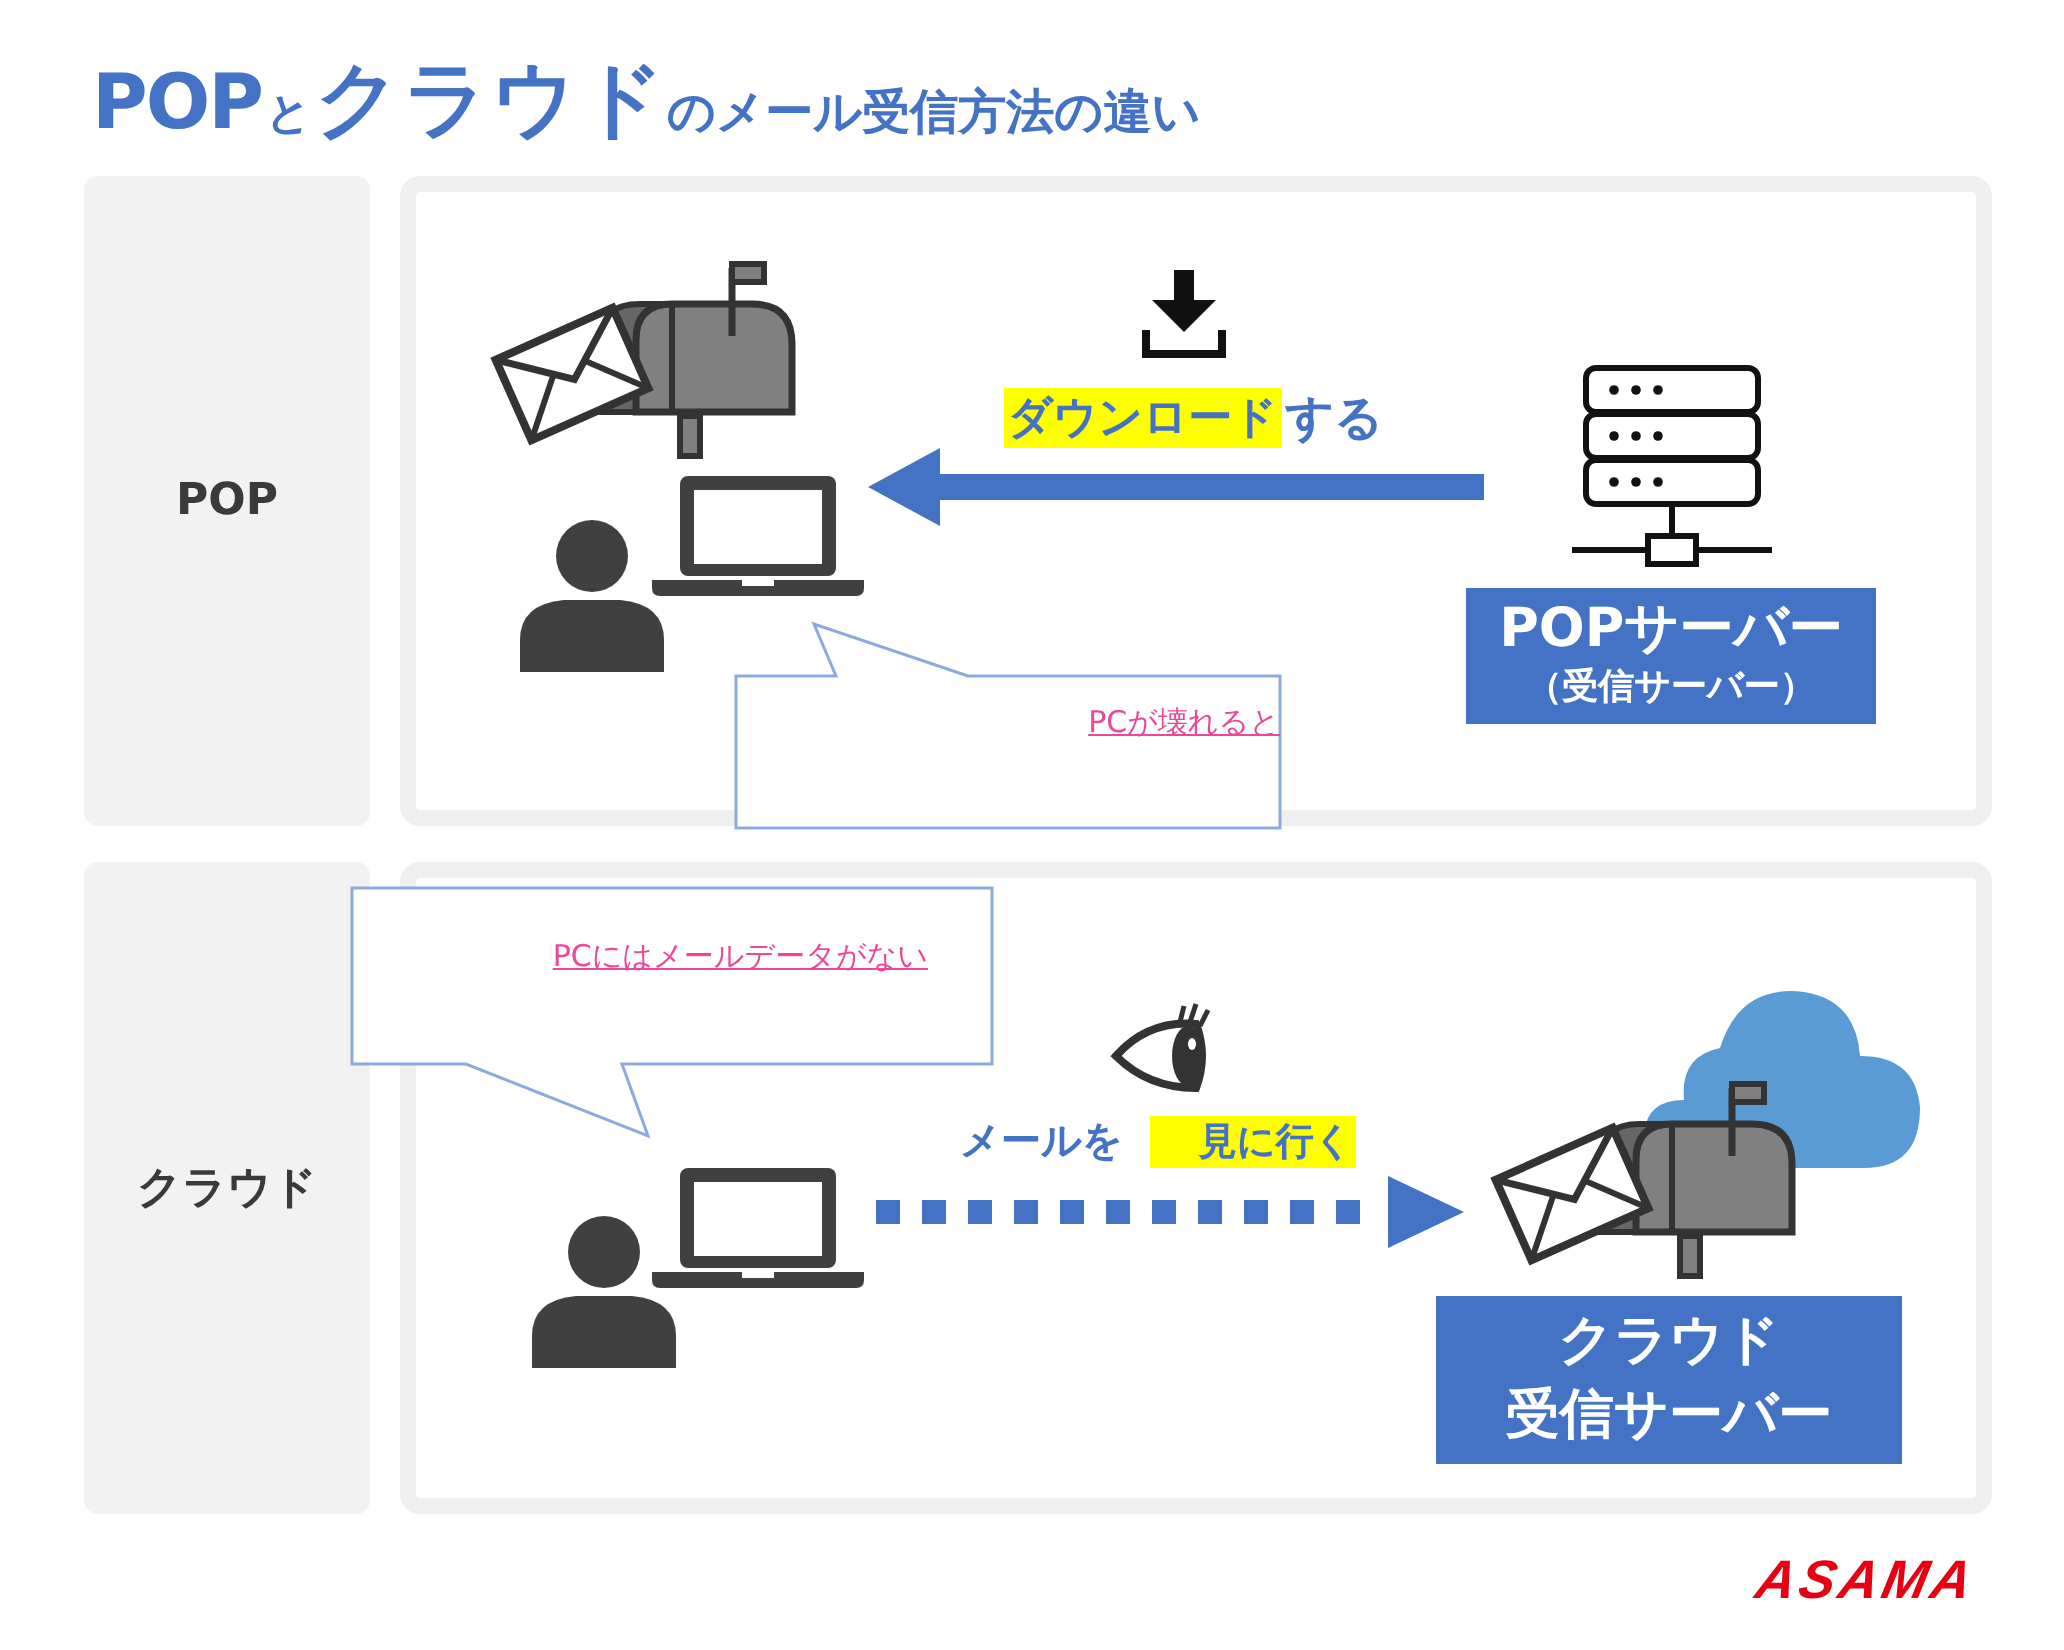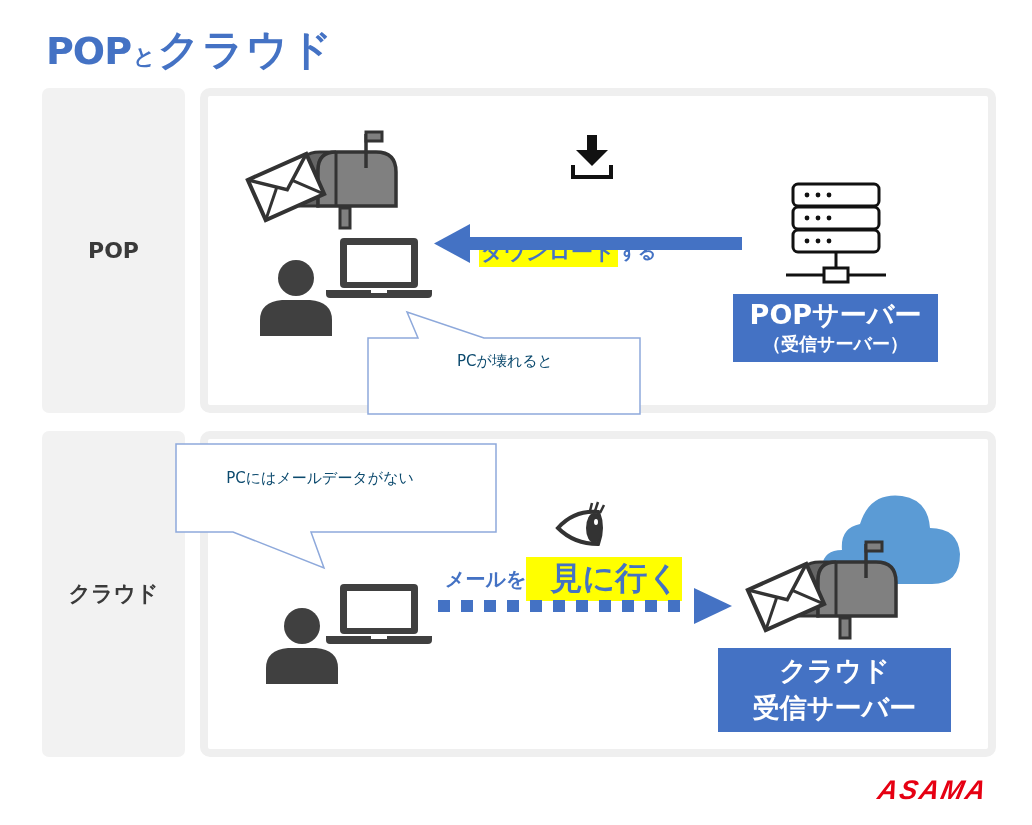--- a/index.html
+++ b/index.html
@@ -18,44 +18,45 @@
 
     .content-panel { position: absolute; left: 200px; width: 796px; border: 8px solid #efefef; border-radius: 10px; background: #ffffff; }
     .panel-pop { top: 88px; height: 325px; }
     .panel-cloud { top: 431px; height: 326px; }
 
     .abs { position: absolute; }
 
     .hl-text { font-weight: bold; color: #4472c4; white-space: nowrap; display: flex; align-items: center; }
     .hl { background: #ffff00; padding: 0 2px; }
 
-    .download-label { left: 479px; top: 193px; font-size: 22px; margin-top: 44px; }
-    .download-label .suffix { font-size: 18px; margin-left: 2px; }
-    .view-label { left: 445px; top: 557px; font-size: 20px; }
-    .view-label .hl { font-size: 32px; padding-left: 24px; }
+    .download-label { left: 502px; top: 193px; font-size: 22px; }
+    .download-label .suffix { font-size: 24px; margin-left: 2px; }
+    .view-label { left: 480px; top: 557px; font-size: 20px; gap: 14px; }
+    .view-label .hl { font-size: 19px; padding-left: 24px; }
 
     .server-box { background: #4472c4; color: #ffffff; font-weight: bold; text-align: center; }
     .pop-server-box { left: 733px; top: 294px; width: 205px; height: 68px; padding-top: 4px; }
     .pop-server-box .main { font-size: 27px; line-height: 34px; }
     .pop-server-box .sub { font-size: 18px; line-height: 24px; }
     .cloud-server-box { left: 718px; top: 648px; width: 233px; height: 84px; font-size: 27px; line-height: 37px; padding-top: 4px; }
 
-    .callout-text { text-align: center; color: #0c4a6e; font-size: 15px; line-height: 23px; white-space: nowrap; }
+    .callout-text { text-align: right; color: #ec4899; font-size: 15px; line-height: 23px; white-space: nowrap; text-decoration: underline; }
     .callout-pop-text { left: 370px; top: 350px; width: 270px; }
     .callout-cloud-text { left: 176px; top: 467px; width: 288px; }
 
     .logo { left: 852px; top: 776px; }
   </style>
 </head>
 <body>
 
 <div class="title">
   <span class="t-big">POP</span>
   <span class="t-small">と</span>
   <span class="t-mid">クラウド</span>
+  <span class="t-rest">のメール受信方法の違い</span>
 </div>
 
 <div class="label-panel label-pop">
   <span>POP</span>
 </div>
 <div class="label-panel label-cloud">
   <span>クラウド</span>
 </div>
 
 <div class="content-panel panel-pop"></div>

